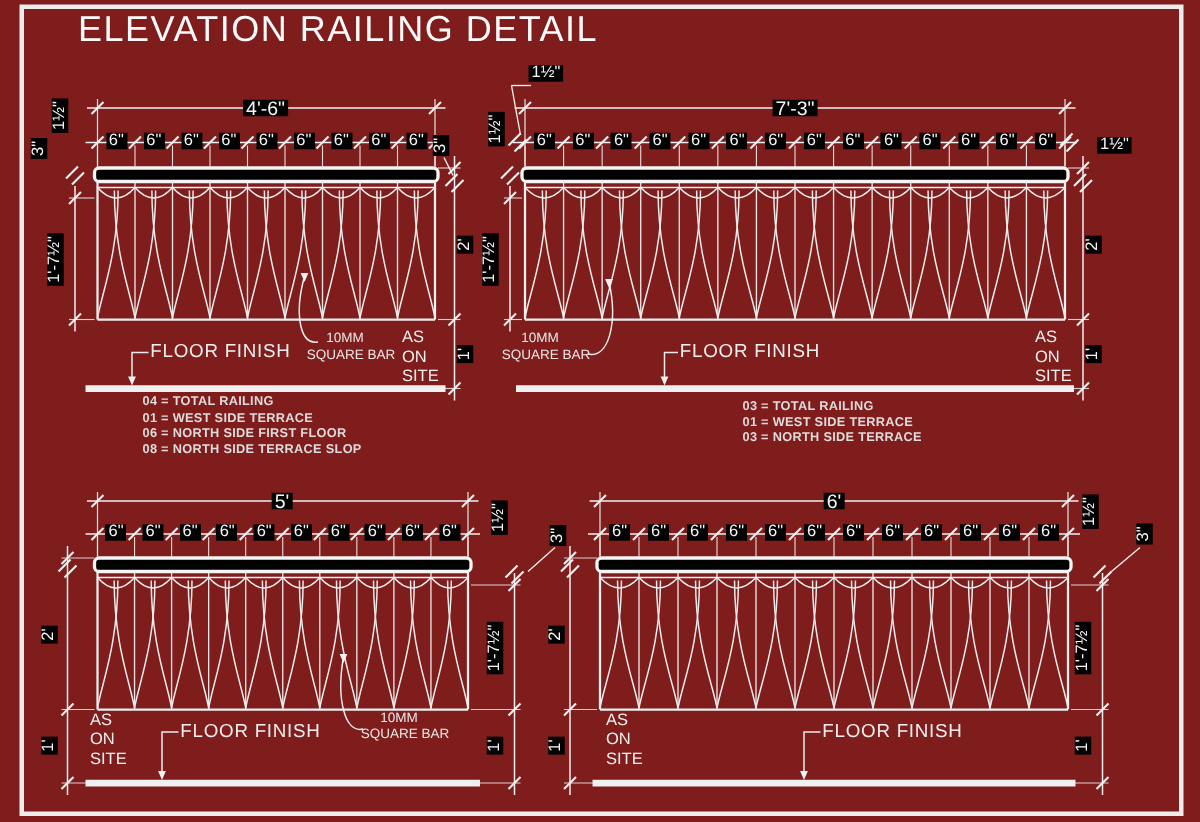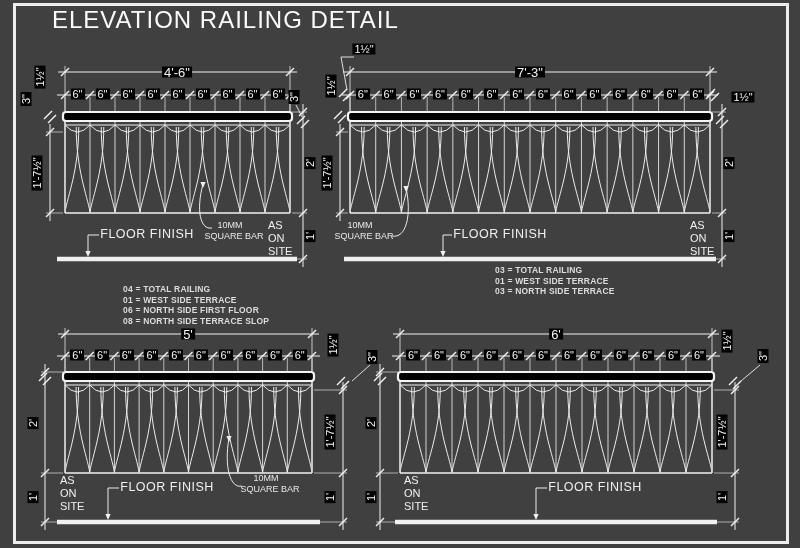--- a/index.html
+++ b/index.html
@@ -1,16 +1,16 @@
 <!DOCTYPE html>
 <html><head>
 <meta charset="utf-8">
 <style>
   html,body{margin:0;padding:0;background:#000;}
-  #stage{position:relative;width:800px;height:548px;background:#404040;overflow:hidden;
+  #stage{position:relative;width:800px;height:548px;background:#7f1d1d;overflow:hidden;
          font-family:"Liberation Sans",sans-serif;color:#f2f2f2;}
   .abs{position:absolute;white-space:nowrap;}
   .ctr{transform:translate(-50%,-50%);}
   .rot{transform:translate(-50%,-50%) rotate(-90deg);}
   #frame{position:absolute;left:13px;top:3px;right:11px;bottom:4px;border:3px solid #ededed;}
   .title{font-size:24px;letter-spacing:1px;color:#fafafa;}
   .dim{font-size:11px;line-height:11px;background:#020202;padding:0 2px;color:#f5f5f5;}
   .big{font-size:13px;}
   .lbl{font-size:12.5px;letter-spacing:.5px;color:#efefef;}
   .sm{font-size:9px;line-height:10px;color:#e8e8e8;}
@@ -466,21 +466,21 @@
         <line x1="374" y1="381" x2="382" y2="373" stroke="#f0f0f0" stroke-width="1.4" stroke-opacity="1"></line>
         <line x1="378" y1="385" x2="386" y2="377" stroke="#f0f0f0" stroke-width="1.4" stroke-opacity="1"></line>
         <path d="M547,488 L536,488 L536,518" fill="none" stroke="#ececec" stroke-width="1"></path>
         <polygon points="533.4,514 538.6,514 536,520" fill="#f0f0f0"></polygon>
       </g>
     </svg>
   <div id="frame"></div>
 
   <div class="abs title" style="left:52px;top:6px;">ELEVATION RAILING DETAIL</div>
 
-  <div class="abs note" style="left:95px;top:284px;margin-left:28px;">
+  <div class="abs note" style="left:95px;top:262px;">
     <div>04 = TOTAL RAILING</div>
     <div>01 = WEST SIDE TERRACE</div>
     <div>06 = NORTH SIDE FIRST FLOOR</div>
     <div>08 = NORTH SIDE TERRACE SLOP</div>
   </div>
 
   <div class="abs note" style="left:495px;top:265px;">
     <div>03 = TOTAL RAILING</div>
     <div>01 = WEST SIDE TERRACE</div>
     <div>03 = NORTH SIDE TERRACE</div>

